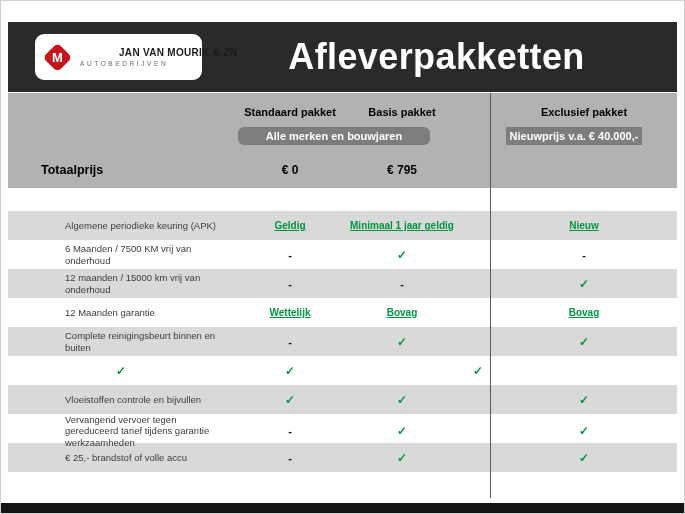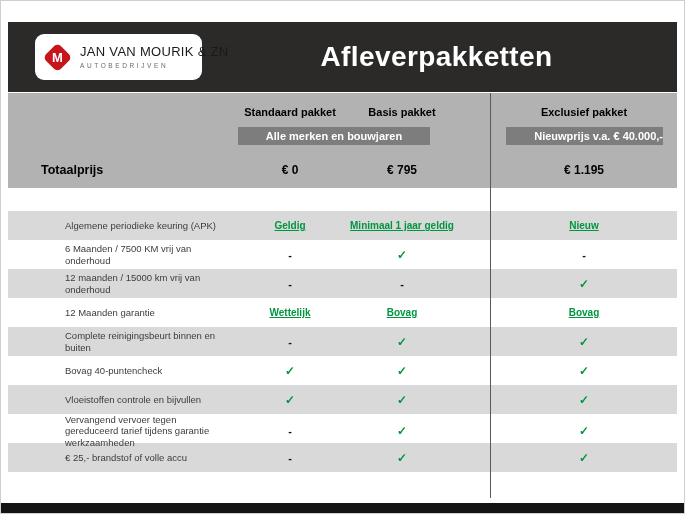--- a/index.html
+++ b/index.html
@@ -48,31 +48,31 @@
     margin: 0 5px 0 4px;
   }
   .monogram span {
     transform: rotate(-45deg);
     color: #fff;
     font-size: 13px;
     font-weight: bold;
   }
   .logo-text { display: flex; flex-direction: column; line-height: 1.1; }
   .logo-name {
-    font-size: 13px; font-weight: normal; color: #1a1a1a;
-    letter-spacing: .3px; white-space: nowrap;
+    font-size: 10px; font-weight: bold; color: #1a1a1a;
+    letter-spacing: .3px; white-space: nowrap; margin-left: 39px;
   }
   .logo-sub {
     font-size: 6.5px; letter-spacing: 2.6px; color: #6a6a6a; margin-top: 2px;
   }
   .page-title {
     flex: 1;
     text-align: center;
     color: #ffffff;
-    font-size: 28px;
+    font-size: 36px;
     font-weight: bold;
     letter-spacing: .4px;
     padding-right: 6px;
   }
 
   
   .grid-cols {
     display: grid;
     grid-template-columns: 226px 112px 112px 40px 172px 1fr;
     align-items: center;
@@ -89,22 +89,22 @@
   .col-h { text-align: center; font-size: 11px; font-weight: bold; color: #000; }
   .badge {
     position: absolute;
     height: 18px; line-height: 18px;
     text-align: center;
     background: var(--badge_bg, #7d7d7d);
     color: #fff;
     font-size: 11px;
     font-weight: bold;
   }
-  .badge1 { top: 34px; left: 230px; width: 192px; }
-  .badge2 { top: 34px; left: 498px; width: 157px; text-align: right; }
+  .badge1 { top: 34px; left: 230px; width: 192px; border-radius: 6px; }
+  .badge2 { top: 34px; left: 498px; width: 136px; }
   .totals { position: absolute; top: 64px; left: 0; right: 0; height: 26px; }
   .totals-label { font-size: 12.5px; font-weight: bold; color: #000; padding-left: 33px; }
   .totals-val { text-align: center; font-size: 12px; font-weight: bold; color: #000; }
 
   
   .rows { position: absolute; top: 210px; left: 7px; right: 7px; }
   .row { height: 29px; }
   .row:nth-child(odd) { background: var(--row_alt_bg, #d9d9d9); }
   .row-label {
     font-size: 9.5px;
@@ -160,21 +160,20 @@
       <div class="col-h">Exclusief pakket</div>
       <div></div>
     </div>
     <div class="badge badge1">Alle merken en bouwjaren</div>
     <div class="badge badge2">Nieuwprijs v.a. € 40.000,-</div>
     <div class="totals grid-cols">
       <div class="totals-label">Totaalprijs</div>
       <div class="totals-val">€ 0</div>
       <div class="totals-val">€ 795</div>
       <div></div>
-      <div class="totals-val">€ 1.195</div>
       <div></div>
     </div>
   </div>
 
   <div class="rows">
       <div class="row grid-cols">
     <div class="row-label">Algemene periodieke keuring (APK)</div>
     <div class="val green-text">Geldig</div>
     <div class="val green-text">Minimaal 1 jaar geldig</div>
     <div></div>
@@ -207,21 +206,20 @@
   </div>
       <div class="row grid-cols">
     <div class="row-label">Complete reinigingsbeurt binnen en buiten</div>
     <div class="val dash">-</div>
     <div class="val check">✓</div>
     <div></div>
     <div class="val check">✓</div>
     <div></div>
   </div>
       <div class="row grid-cols">
-    <div class="row-label">Bovag 40-puntencheck</div>
     <div class="val check">✓</div>
     <div class="val check">✓</div>
     <div></div>
     <div class="val check">✓</div>
     <div></div>
   </div>
       <div class="row grid-cols">
     <div class="row-label">Vloeistoffen controle en bijvullen</div>
     <div class="val check">✓</div>
     <div class="val check">✓</div>

